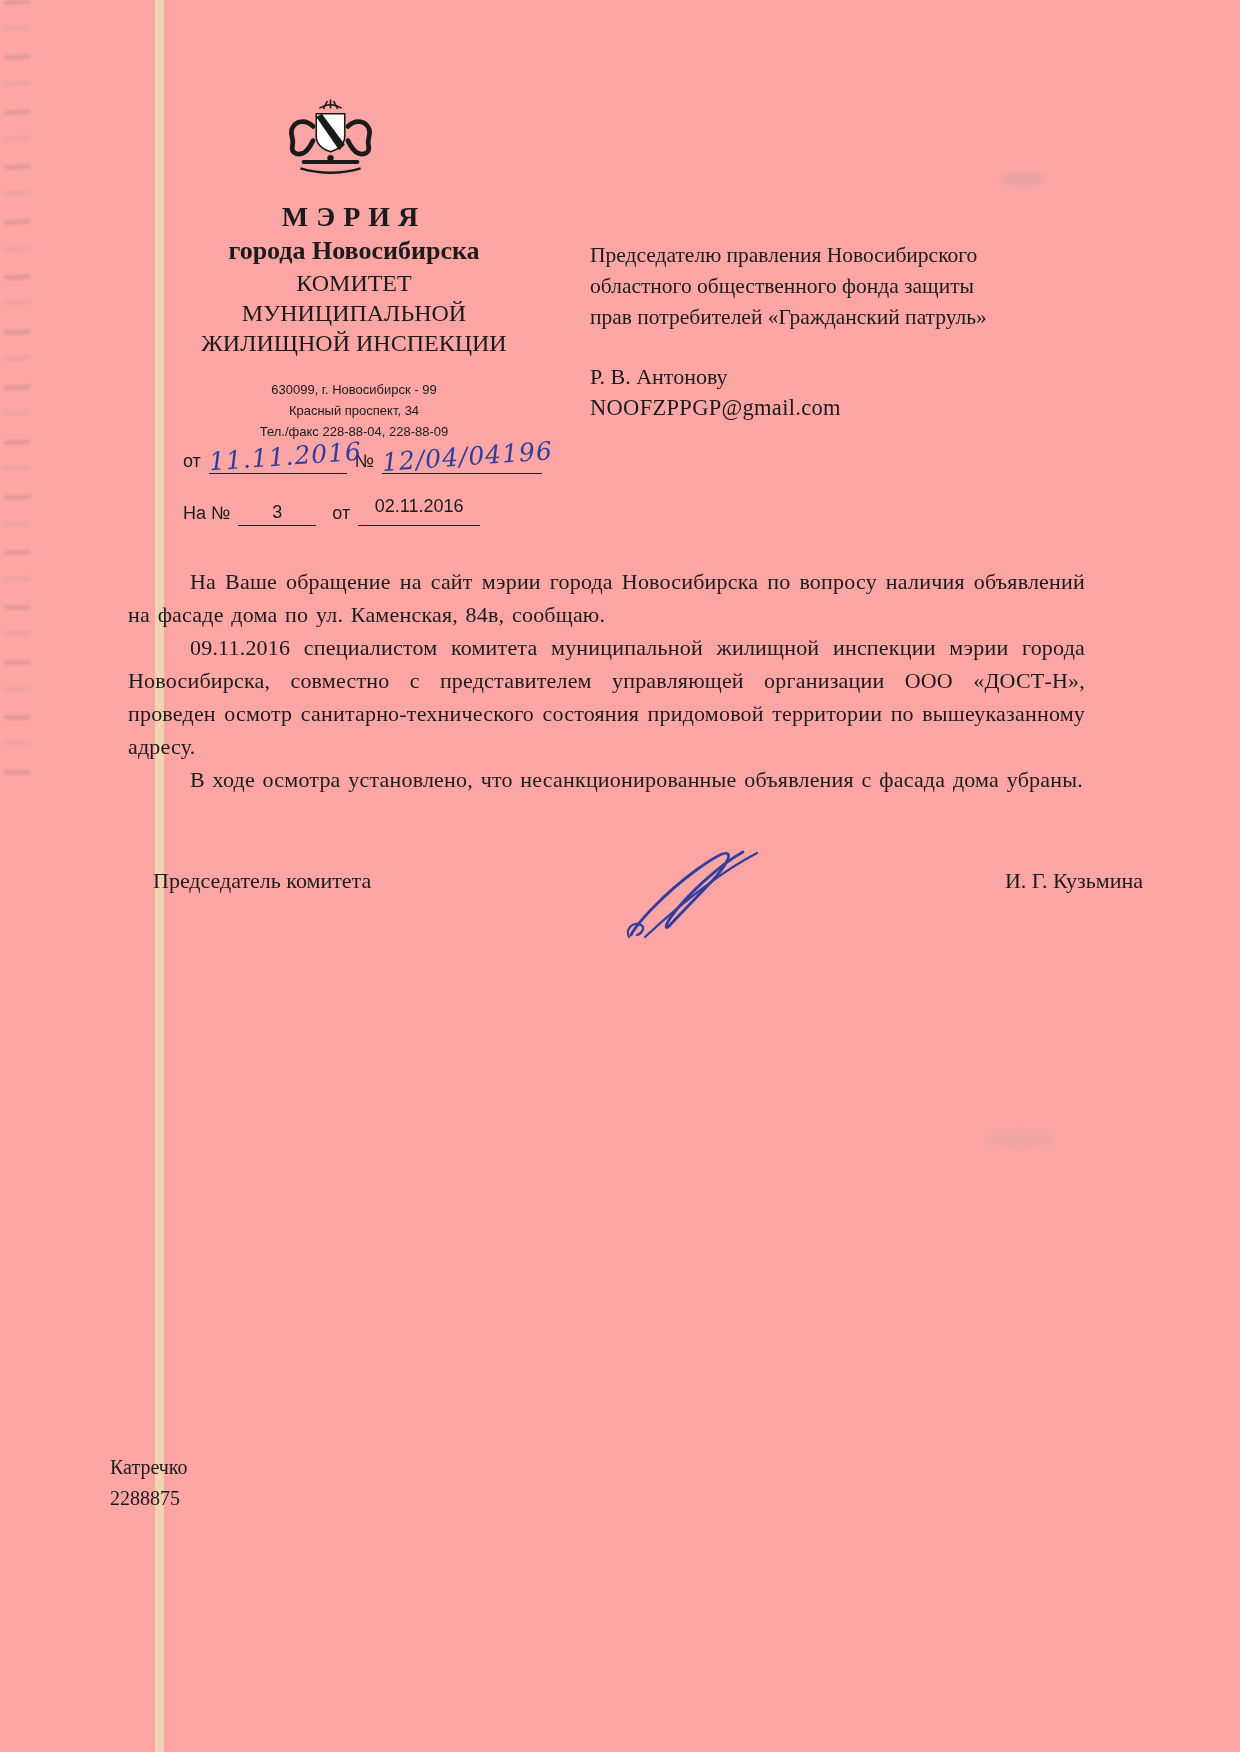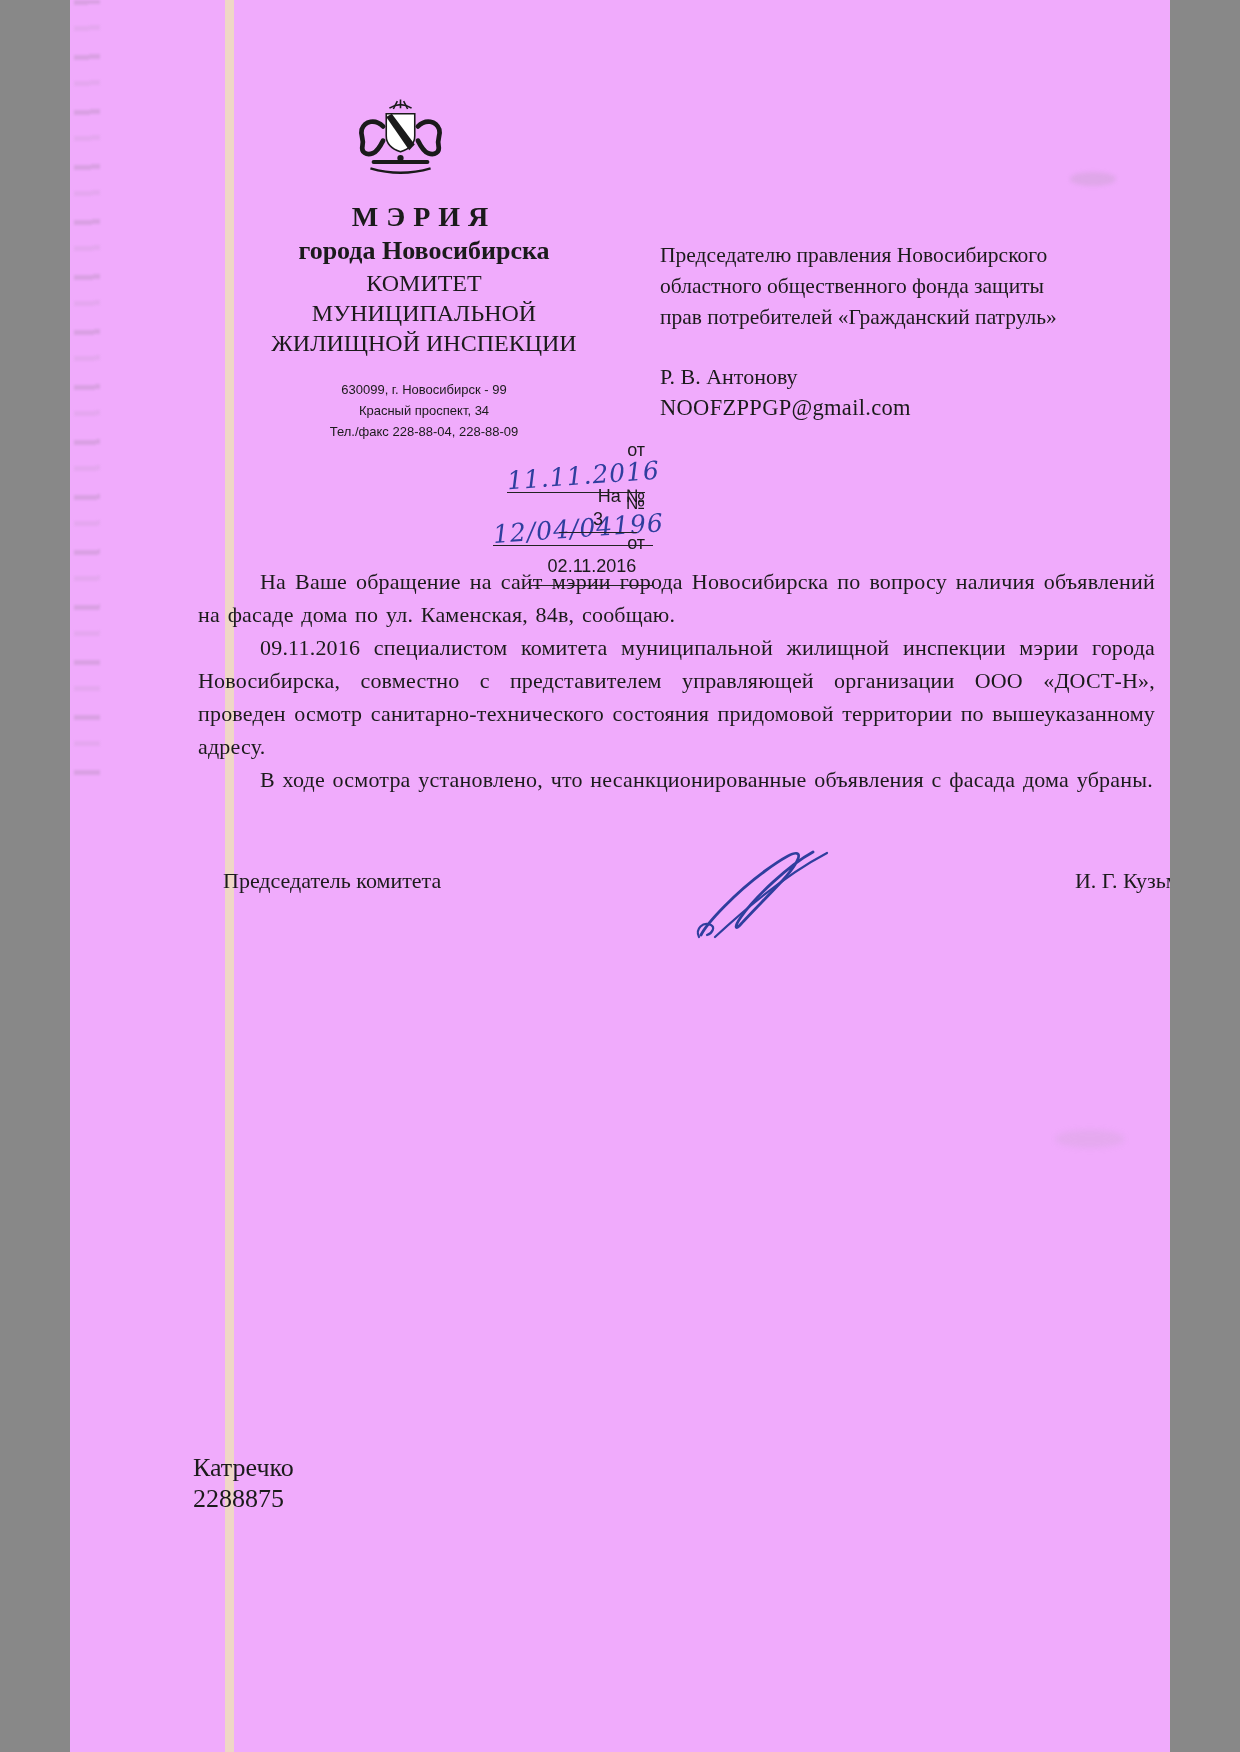--- a/index.html
+++ b/index.html
@@ -2,24 +2,24 @@
 <html lang="ru" style="--ink-blue: #2f3e9e; --scan-line-yellow: #efe5b4;"><head>
 <meta charset="utf-8">
 <style>
   html, body {
     margin: 0;
     padding: 0;
     background: #888;
   }
   .page {
     position: relative;
-    width: 1100px;
+    width: 1240px;
     height: 1752px;
     margin: 0 auto;
-    background: #f0abfc;
+    background: #fca5a5;
     overflow: hidden;
     font-family: "Liberation Serif", serif;
     color: #1b1b1b;
   }
 
   
   .scan-stripe {
     position: absolute;
     left: 155px;
     top: 0;
@@ -106,23 +106,22 @@
     position: absolute;
     left: 183px;
     top: 440px;
     width: 400px;
     font-family: "Liberation Sans", sans-serif;
     font-size: 18px;
   }
   .ref-row {
     display: flex;
     align-items: flex-end;
-    margin-bottom: 12px;
+    margin-bottom: 18px;
     height: 34px;
-    flex-direction: column;
   }
   .ref-label { margin-right: 8px; padding-bottom: 2px; }
   .uline {
     border-bottom: 1.5px solid #222;
     text-align: center;
     position: relative;
   }
   .uline.hand-slot-1 { width: 138px; margin-right: 8px; }
   .uline.hand-slot-2 { width: 160px; }
   .uline.typed-1 { width: 78px; margin-right: 16px; padding-bottom: 2px; }
@@ -184,23 +183,22 @@
     top: 845px;
     width: 175px;
     height: 105px;
   }
 
   
   .footer {
     position: absolute;
     left: 110px;
     top: 1452px;
-    font-size: 26px;
+    font-size: 20px;
     line-height: 31px;
-    margin-left: 13px;
   }
 </style>
 </head>
 <body>
 
 <div class="page">
 
   <div class="scan-stripe"></div>
   <div class="scan-noise-left"></div>
   <div class="scan-smudge-a"></div>

